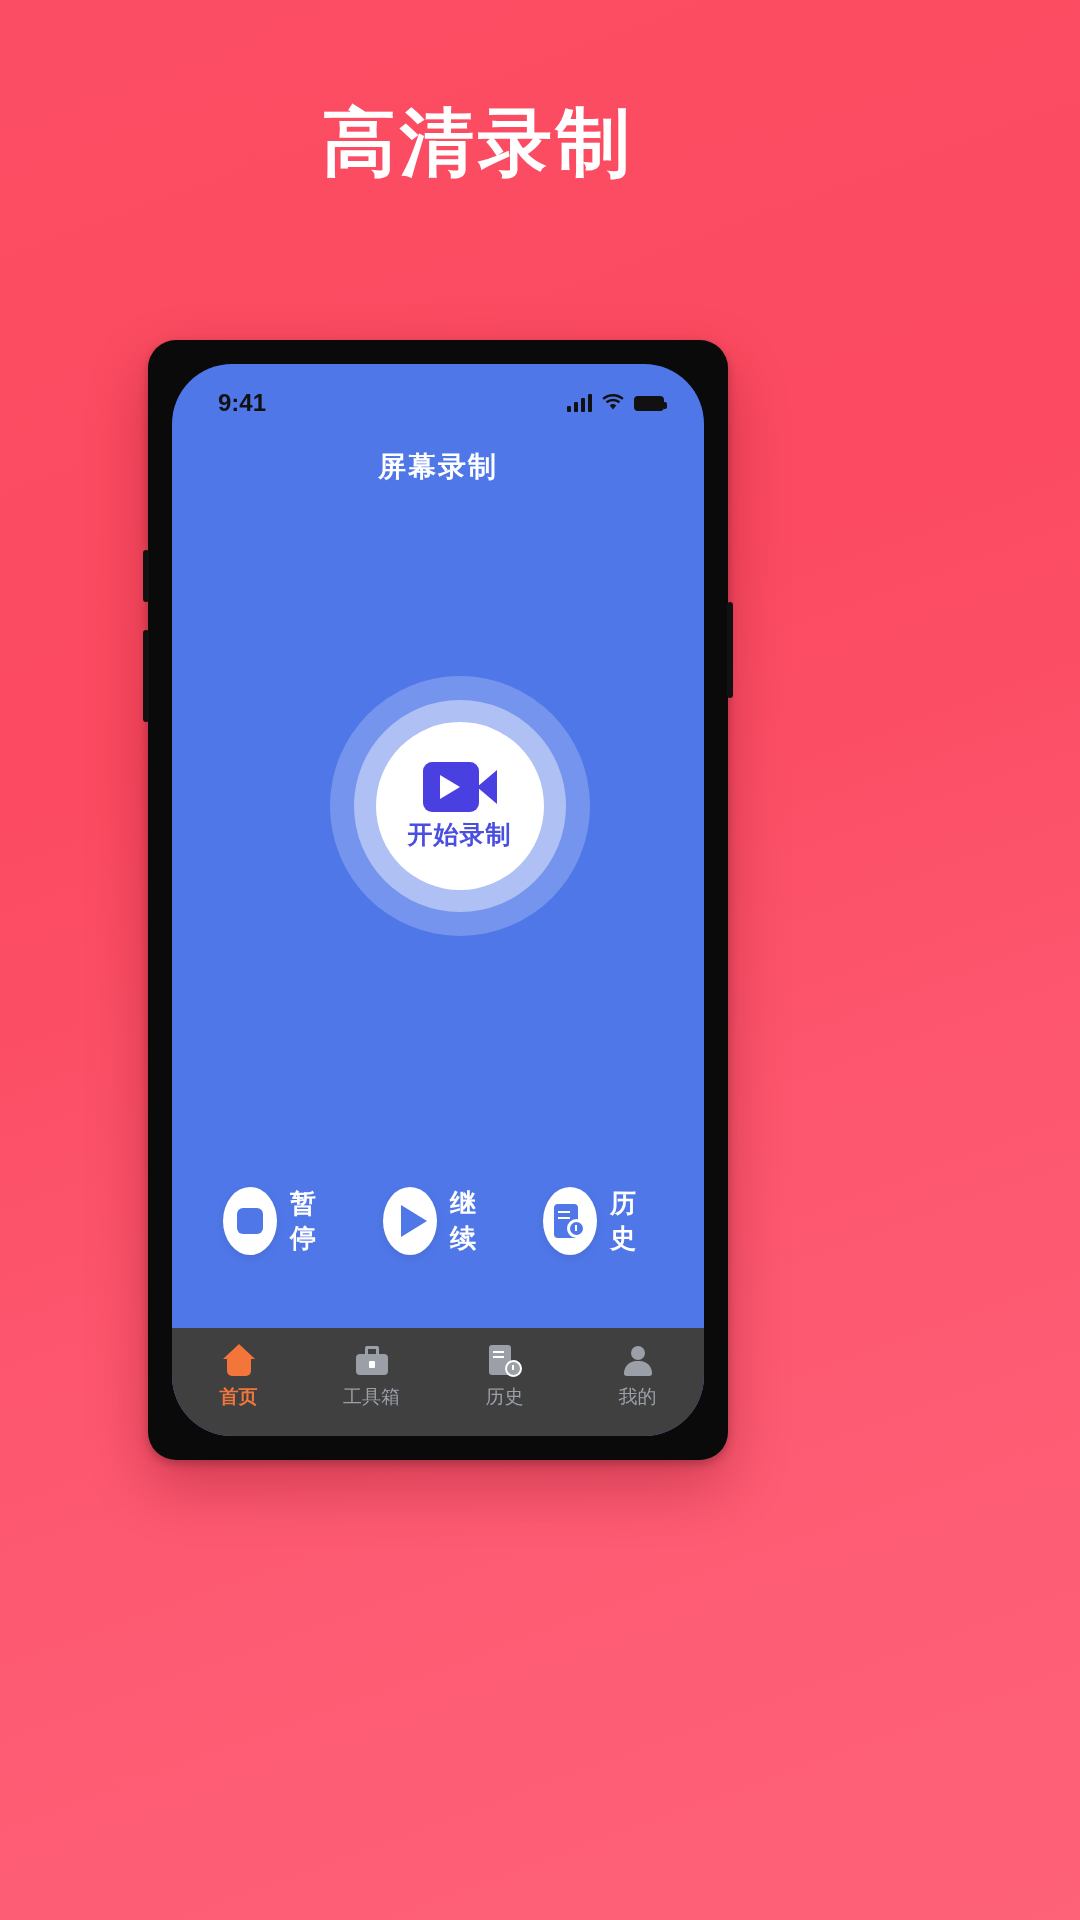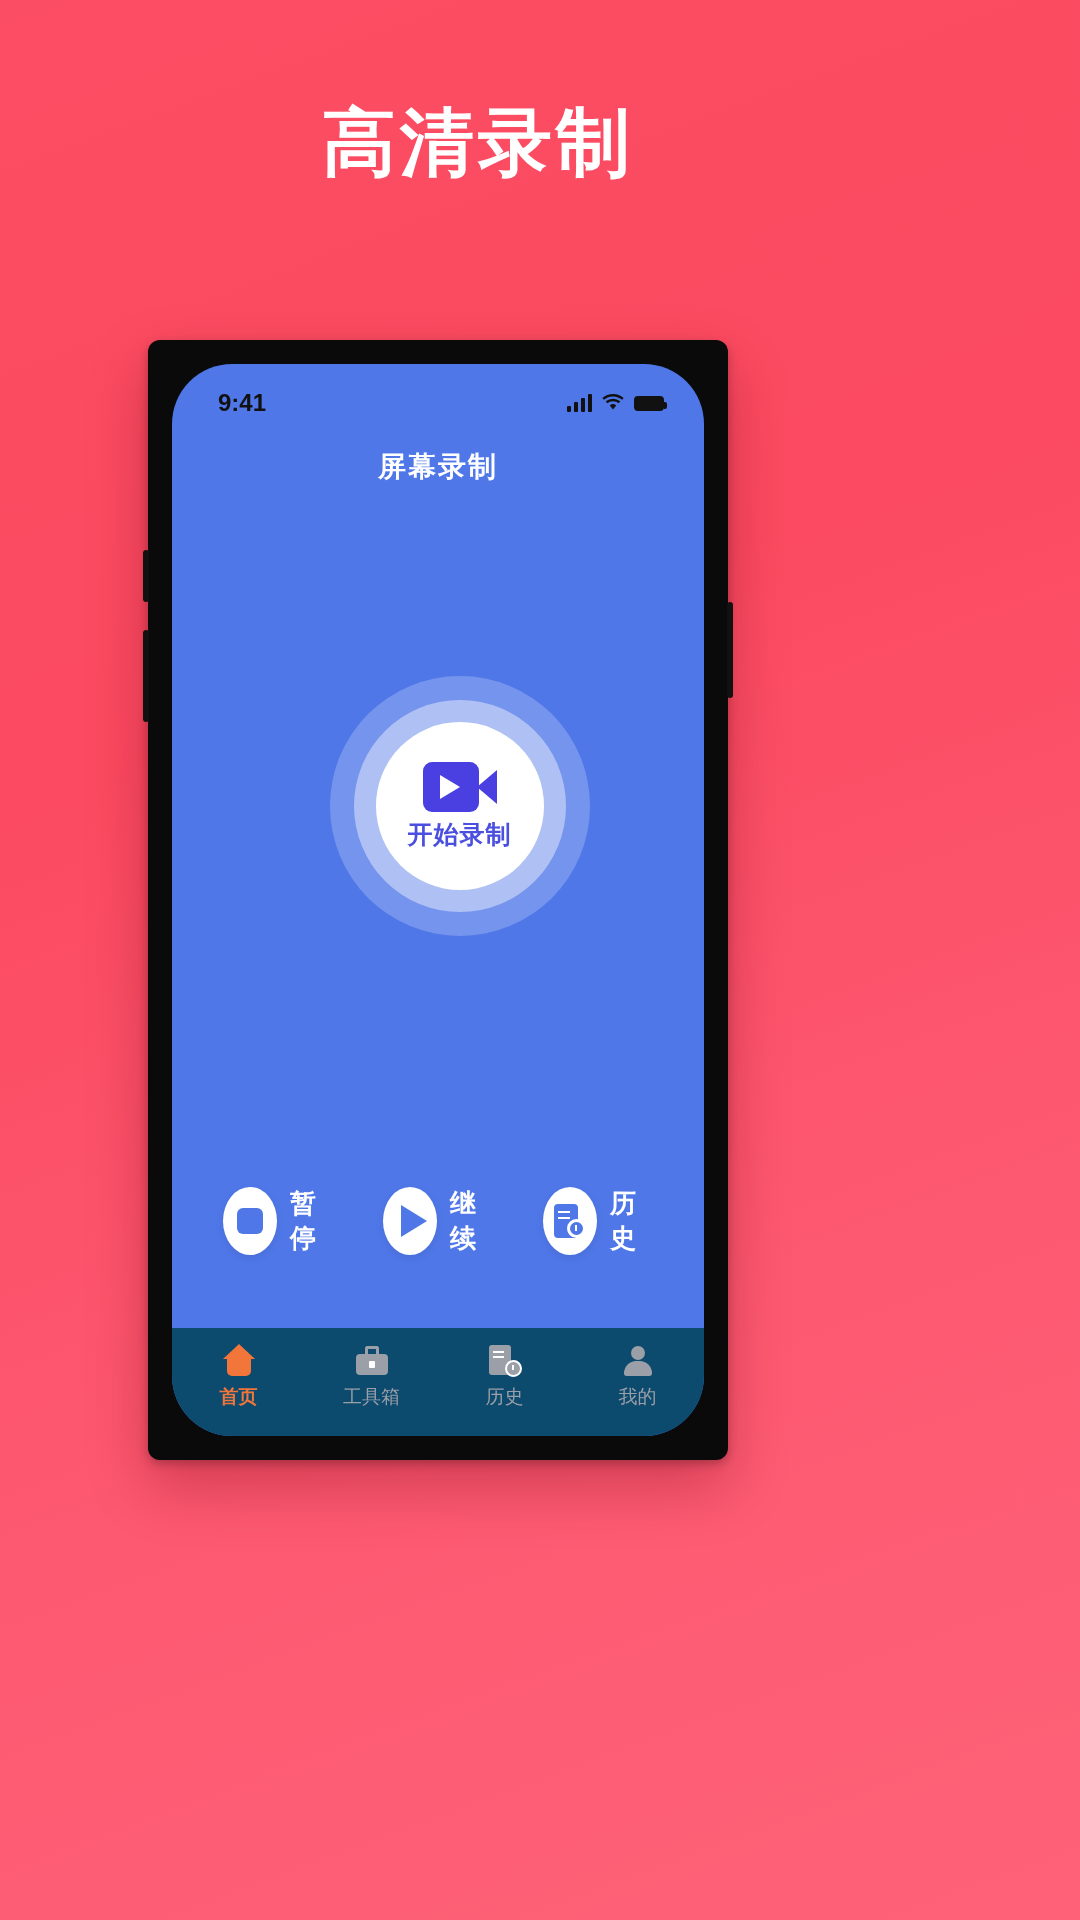--- a/index.html
+++ b/index.html
@@ -29,21 +29,21 @@
     letter-spacing:2px;
     line-height:1.05;
   }
 
   
   .phone {
     position:absolute;
     left:148px; top:340px;
     width:580px; height:1120px;
     background:#0a0a0a;
-    border-radius:12px;
+    border-radius:28px;
     box-shadow:0 26px 60px rgba(120,0,20,.33), 0 4px 10px rgba(0,0,0,.25);
   }
   .phone:before{ 
     content:""; position:absolute; left:-5px; top:210px; width:6px; height:52px;
     background:#111; border-radius:4px;
   }
   .phone:after{
     content:""; position:absolute; left:-5px; top:290px; width:6px; height:92px;
     background:#111; border-radius:4px;
   }
@@ -149,21 +149,21 @@
   .ic-hist .clock{
     position:absolute;right:0;bottom:0;width:19px;height:19px;border-radius:50%;
     background:#4f77e8;border:3px solid #fff;
   }
   .ic-hist .clock:after{
     content:"";position:absolute;left:5px;top:3px;width:2px;height:6px;background:#fff;
   }
 
   
   .tabbar{
-    height:108px; background:#0c4a6e;
+    height:108px; background:#404040;
     display:flex; align-items:center; justify-content:space-around;
     border-radius:0 0 54px 54px;
     padding-bottom:10px;
   }
   .tab{ display:flex;flex-direction:column;align-items:center;gap:6px;width:110px;}
   .tab-label{ font-size:19px; color:#9b9fa8; }
   .tab.active .tab-label{ color:#f0763c; font-weight:bold;}
   .tab-ic{ width:36px;height:34px;position:relative;}
 
   

